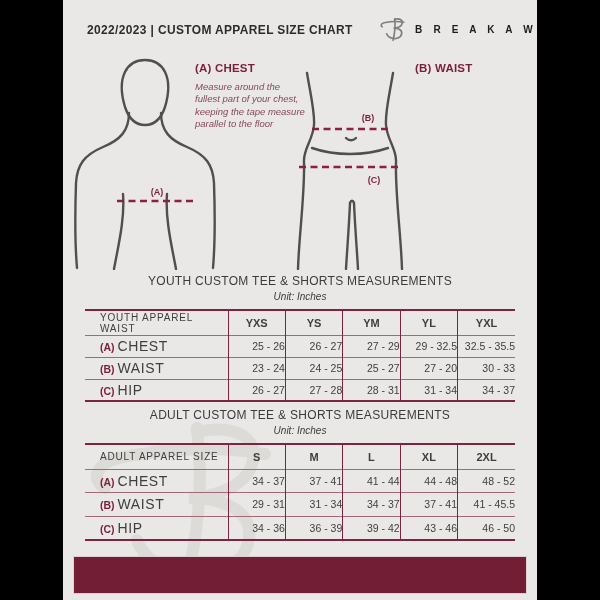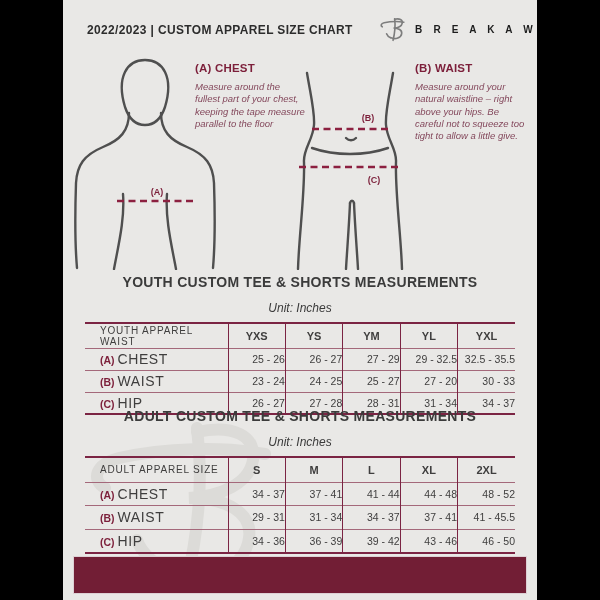--- a/index.html
+++ b/index.html
@@ -26,22 +26,22 @@
   .instr-a{left:132px;top:62px;}
   .instr-b{left:352px;top:62px;}
   .instr-c{left:352px;top:164px;}
   .instr-head{font-size:11.5px;font-weight:700;color:#7c1f3a;letter-spacing:.2px;margin-bottom:7px;}
   .instr-body{font-size:9.5px;font-style:italic;color:#84485c;line-height:1.3;}
 
   
   .table-block{position:absolute;left:22px;width:430px;text-align:center;z-index:1;}
   .tb-youth{top:274px;}
   .tb-adult{top:408px;}
-  .tb-title{font-size:14px;font-weight:700;color:#3b3b3b;letter-spacing:.3px;}
-  .tb-unit{font-size:12px;font-style:italic;color:#3b3b3b;margin-top:11px;}
+  .tb-title{font-size:12px;font-weight:400;color:#3b3b3b;letter-spacing:.3px;}
+  .tb-unit{font-size:10px;font-style:italic;color:#3b3b3b;margin-top:3px;}
   table.size-table{border-collapse:collapse;width:430px;table-layout:fixed;margin-top:7px;
     border-top:2.5px solid #7b2443;border-bottom:2.5px solid #7b2443;}
   .size-table th,.size-table td{padding:0;height:22px;vertical-align:middle;color:#3f3e3e;}
   .size-table thead th{height:25px;font-size:11px;font-weight:700;}
   .size-table thead th.first{font-size:10px;font-weight:400;letter-spacing:.8px;text-align:left;padding-left:15px;width:143px;}
   .size-table td{font-size:10.5px;text-align:right;}
   .size-table td.first{text-align:left;padding-left:15px;}
   .size-table th:not(.first),.size-table td:not(.first){border-left:1.3px solid #7b2443;}
   .size-table tbody tr td{border-top:1.5px solid #a4687a;}
   .prefix{color:#7c1f3a;font-weight:700;font-size:10.5px;}
@@ -100,21 +100,20 @@
       <path class="dash-line" d="M 9,112 L 111,112"></path>
       <text class="dash-label" x="84" y="128" text-anchor="middle">(C)</text>
     </svg>
 
     <div class="instr instr-a">
       <div class="instr-head">(A) CHEST</div>
       <div class="instr-body">Measure around the fullest part of your chest, keeping the tape measure parallel to the floor</div>
     </div>
     <div class="instr instr-b">
       <div class="instr-head">(B) WAIST</div>
-      <div class="instr-body">Measure around your natural waistline – right above your hips. Be careful not to squeeze too tight to allow a little give.</div>
     </div>
 
     <div class="watermark">
       <svg width="200" height="200" viewBox="0 0 100 100">
           <use href="#logoB"></use>
         </svg>
     </div>
 
     <div class="table-block tb-youth">
       <div class="tb-title">YOUTH CUSTOM TEE &amp; SHORTS MEASUREMENTS</div>

